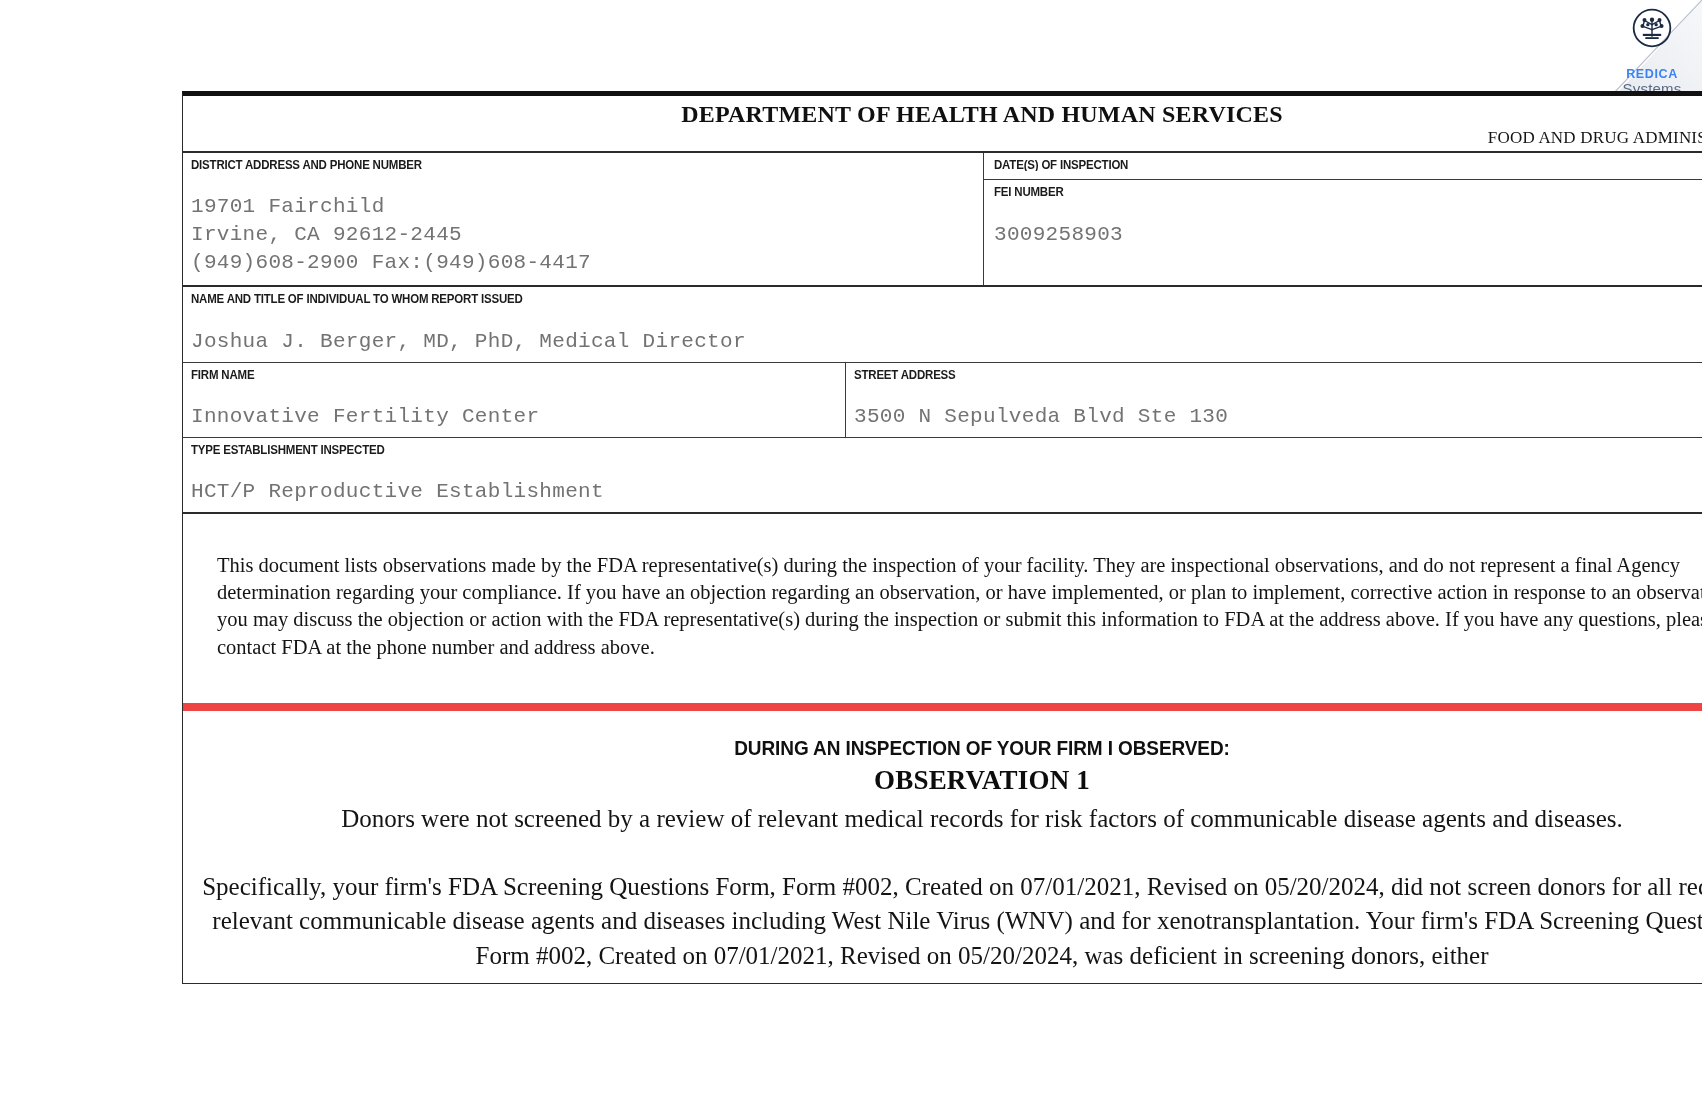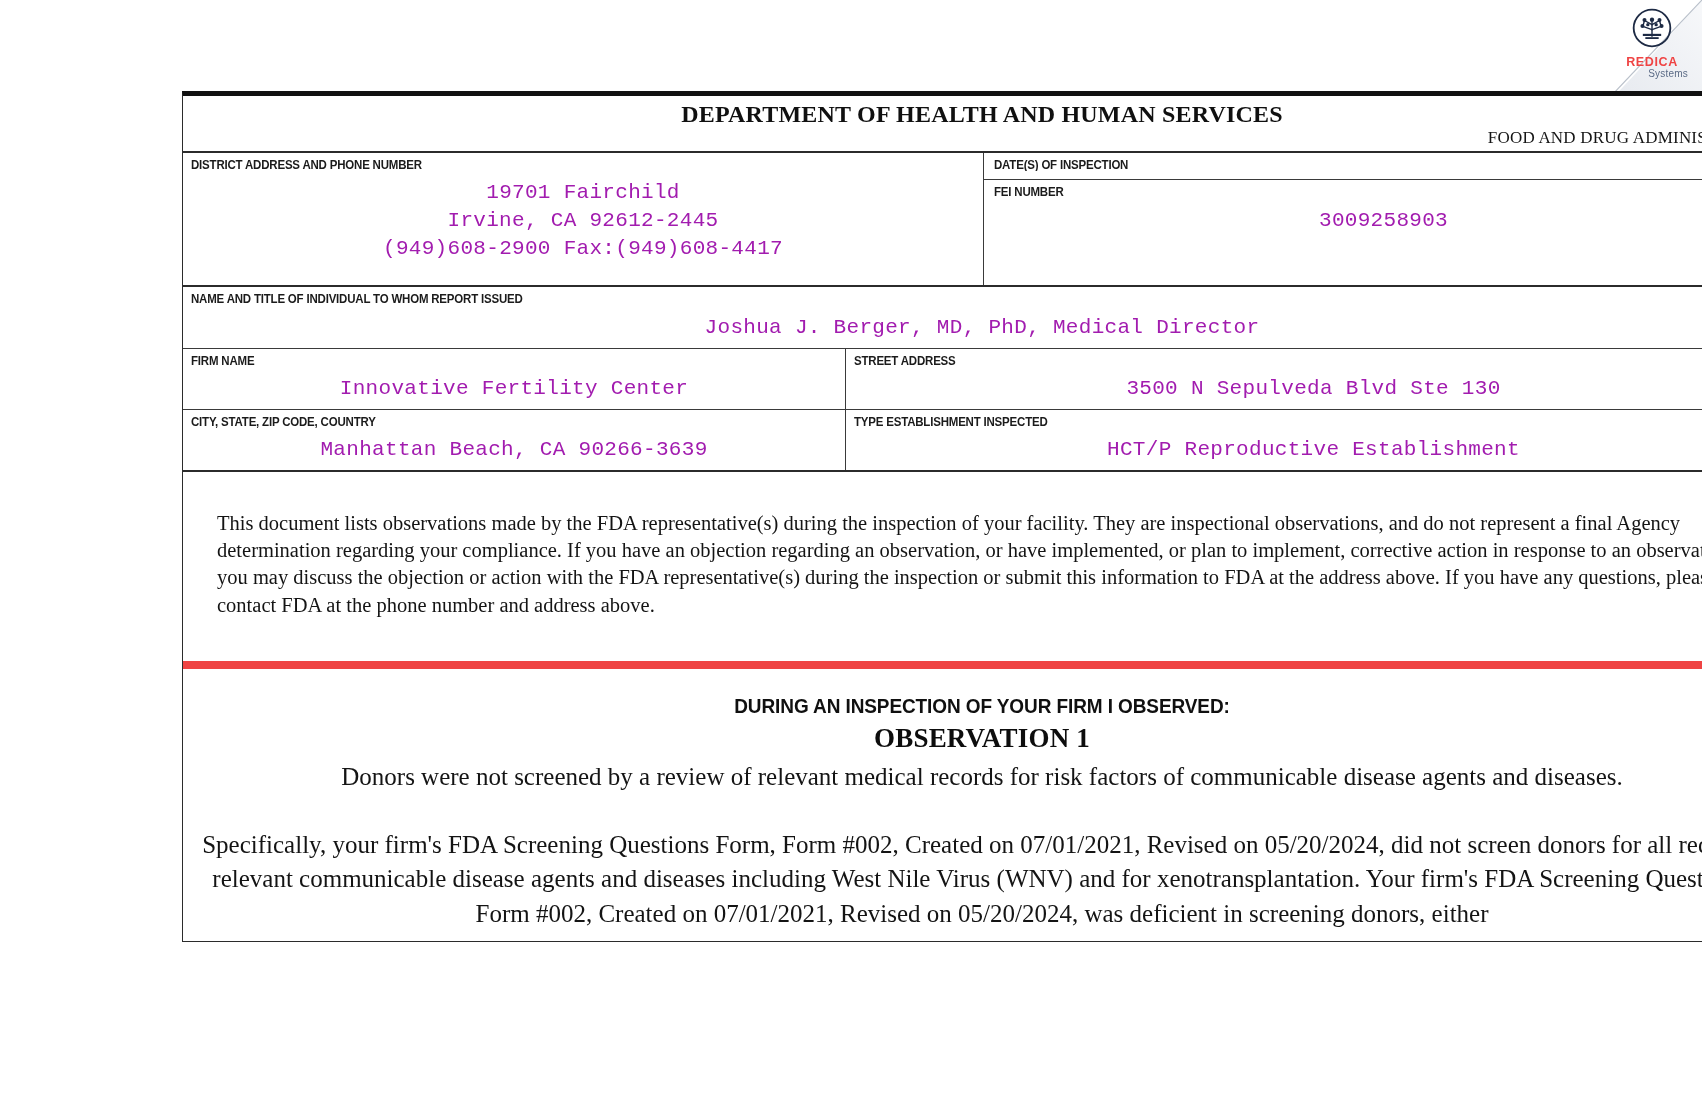--- a/index.html
+++ b/index.html
@@ -78,26 +78,25 @@
     color: #1b1b1b;
     letter-spacing: -0.2px;
     line-height: 1.15;
     white-space: nowrap;
     transform: scaleY(1.08);
     transform-origin: left top;
   }
   .field-value {
     font-family: "Liberation Mono", monospace;
     font-size: 21px;
-    color: #a21caf;
+    color: #737373;
     line-height: 1.33;
-    margin-top: 8px;
+    margin-top: 22px;
     letter-spacing: 0.3px;
     white-space: pre-line;
-    text-align: center;
   }
 
   
   .row-top .cell-district { width: 800px; }
   .row-top .cell-right { flex: 1; padding: 0; }
   .cell-right .sub {
     padding: 5px 8px 8px 10px;
   }
   .cell-right .sub + .sub { border-top: 1px solid #3a3a3a; }
   .cell-right .sub-fei { min-height: 92px; }
@@ -175,29 +174,28 @@
   }
   .logo-mark {
     width: 40px;
     height: 40px;
     margin: 0 auto;
   }
   .logo-word {
     font-size: 12.5px;
     font-weight: bold;
     letter-spacing: 0.6px;
-    color: #ef4444;
-    margin-top: 3px;
+    color: #3b82f6;
+    margin-top: 15px;
   }
   .logo-sub {
-    font-size: 10px;
+    font-size: 15px;
     color: #5b6b86;
     letter-spacing: 0.2px;
     margin-top: -1px;
-    text-align: right;
   }
 </style>
 </head>
 <body>
 
 <div id="page-root">
 
   <svg class="curl" viewBox="0 0 292 150" preserveAspectRatio="none" aria-hidden="true">
     <defs>
       <linearGradient id="curlGrad" x1="0" y1="1" x2="1" y2="0">
@@ -275,24 +273,20 @@
         <div class="field-label">FIRM NAME</div>
         <div class="field-value">Innovative Fertility Center</div>
       </div>
       <div class="cell cell-street">
         <div class="field-label">STREET ADDRESS</div>
         <div class="field-value">3500 N Sepulveda Blvd Ste 130</div>
       </div>
     </div>
 
     <div class="row row-city thin">
-      <div class="cell cell-city">
-        <div class="field-label">CITY, STATE, ZIP CODE, COUNTRY</div>
-        <div class="field-value">Manhattan Beach, CA 90266-3639</div>
-      </div>
       <div class="cell cell-type">
         <div class="field-label">TYPE ESTABLISHMENT INSPECTED</div>
         <div class="field-value">HCT/P Reproductive Establishment</div>
       </div>
     </div>
 
     <div class="disclaimer">
       <p>This document lists observations made by the FDA representative(s) during the inspection of your facility. They are inspectional observations, and do not represent a final Agency determination regarding your compliance. If you have an objection regarding an observation, or have implemented, or plan to implement, corrective action in response to an observation, you may discuss the objection or action with the FDA representative(s) during the inspection or submit this information to FDA at the address above. If you have any questions, please contact FDA at the phone number and address above.</p>
     </div>
 

